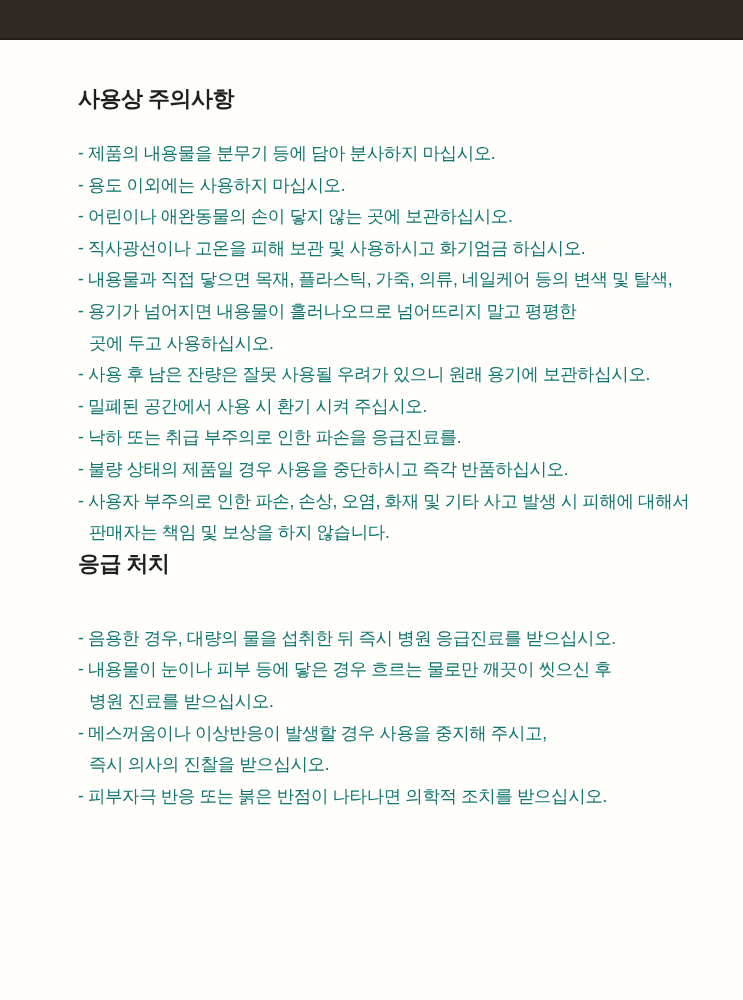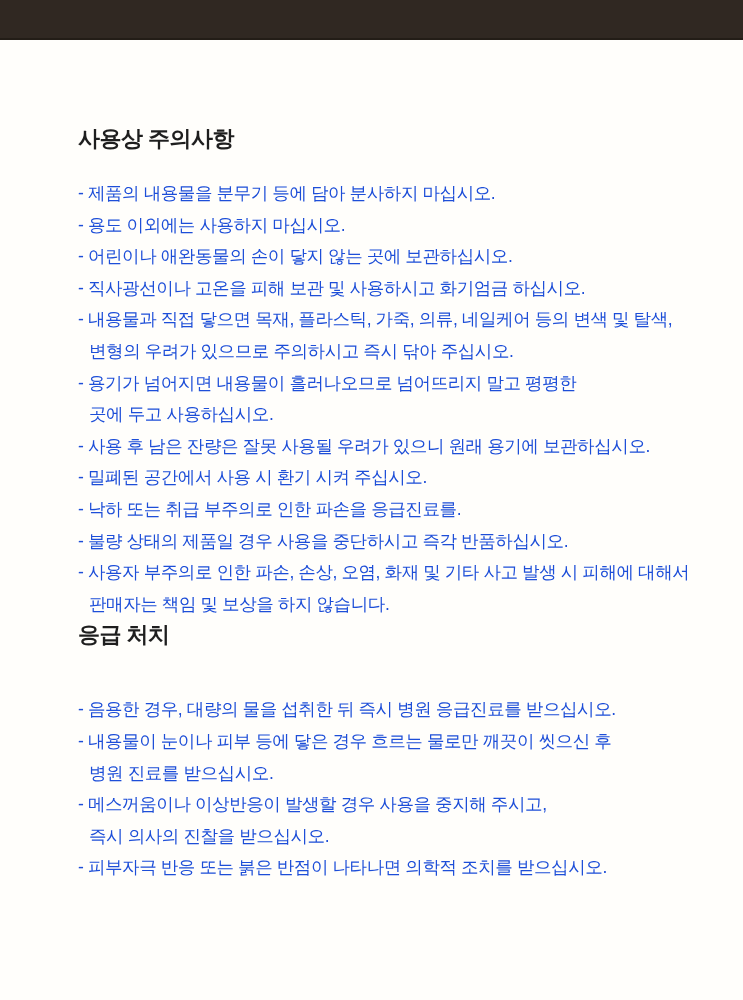--- a/index.html
+++ b/index.html
@@ -23,28 +23,28 @@
   }
   .section-title {
     font-size: 22px;
     font-weight: 700;
     color: #1e1e1e;
     letter-spacing: -0.5px;
     line-height: 30px;
     margin: 0;
   }
   .section-title.first {
-    margin-top: 84px;
+    margin-top: 44px;
   }
   .section-title.second {
   }
   .list {
     font-size: 17.5px;
     line-height: 31.6px;
-    color: #1d4ed8;
+    color: #0f766e;
     letter-spacing: -0.4px;
   }
   .list.first-list { margin-top: 24px; }
   .list.second-list { margin-top: 44px; }
   .line { white-space: nowrap; }
   .line.cont { padding-left: 11px; }
 </style>
 </head>
 <body>
 
@@ -61,21 +61,20 @@
           <div class="line">- 용도 이외에는 사용하지 마십시오.</div>
         </div>
         <div class="item">
           <div class="line">- 어린이나 애완동물의 손이 닿지 않는 곳에 보관하십시오.</div>
         </div>
         <div class="item">
           <div class="line">- 직사광선이나 고온을 피해 보관 및 사용하시고 화기엄금 하십시오.</div>
         </div>
         <div class="item">
           <div class="line">- 내용물과 직접 닿으면 목재, 플라스틱, 가죽, 의류, 네일케어 등의 변색 및 탈색,</div>
-          <div class="line cont">변형의 우려가 있으므로 주의하시고 즉시 닦아 주십시오.</div>
         </div>
         <div class="item">
           <div class="line">- 용기가 넘어지면 내용물이 흘러나오므로 넘어뜨리지 말고 평평한</div>
           <div class="line cont">곳에 두고 사용하십시오.</div>
         </div>
         <div class="item">
           <div class="line">- 사용 후 남은 잔량은 잘못 사용될 우려가 있으니 원래 용기에 보관하십시오.</div>
         </div>
         <div class="item">
           <div class="line">- 밀폐된 공간에서 사용 시 환기 시켜 주십시오.</div>

